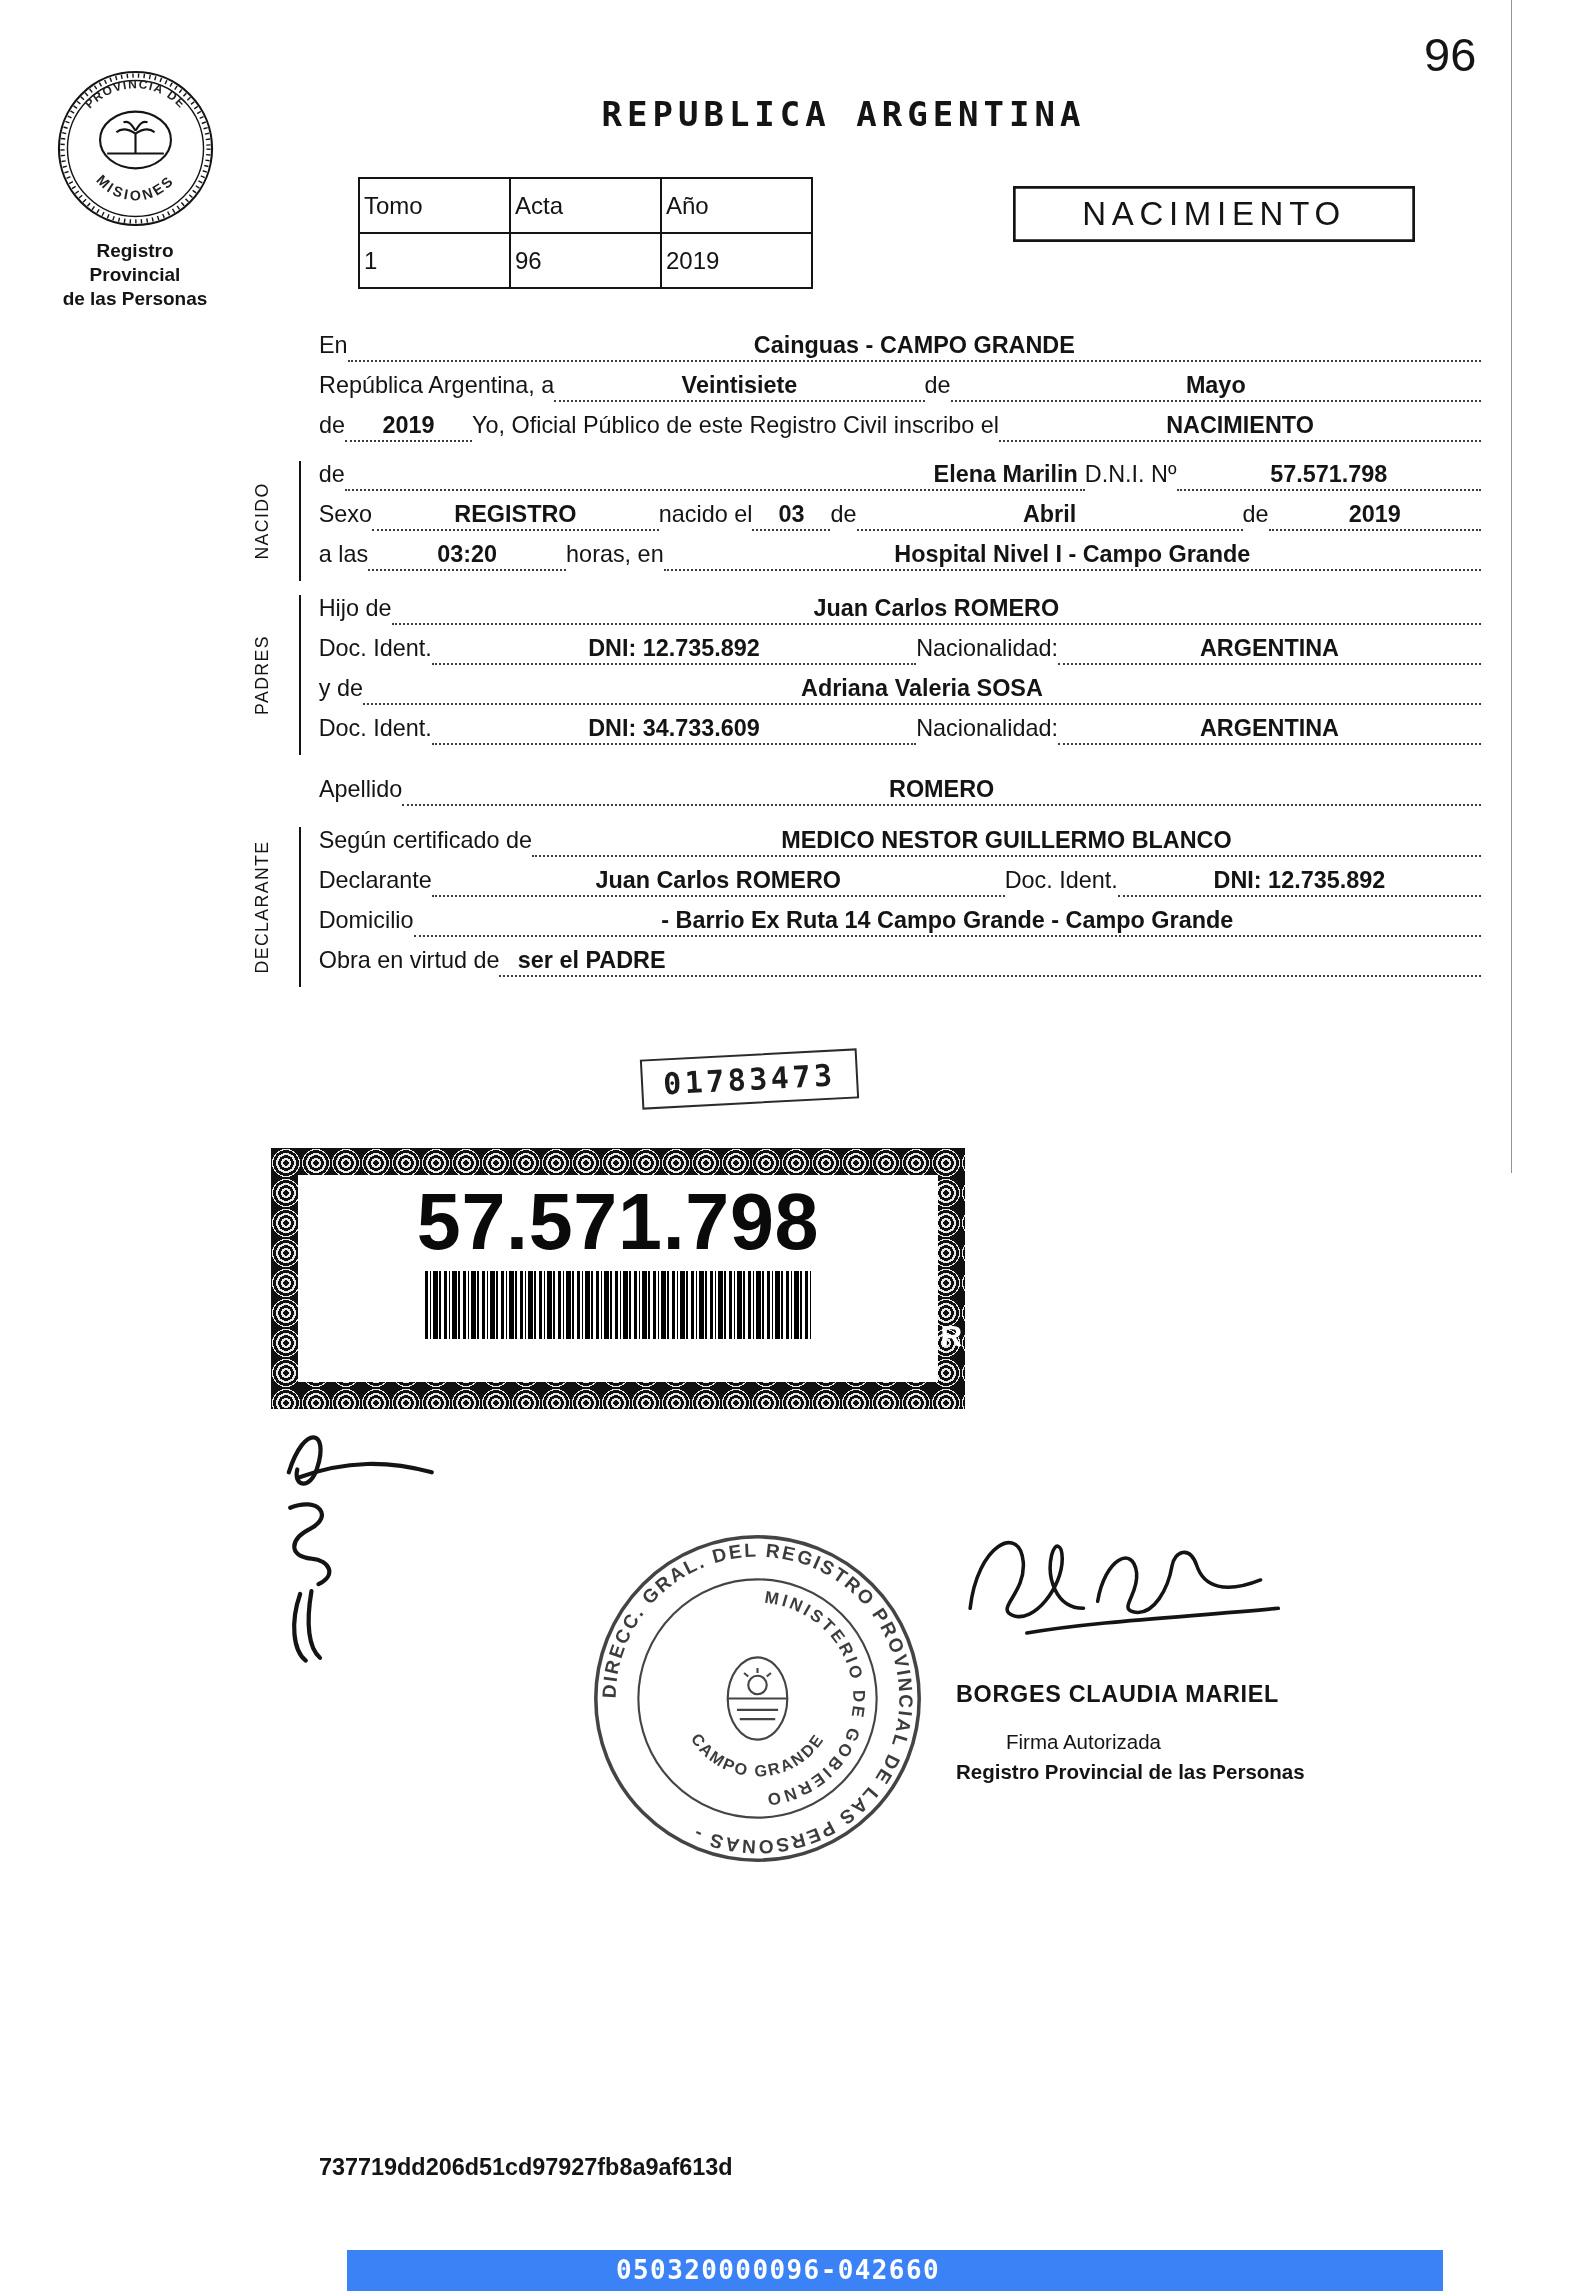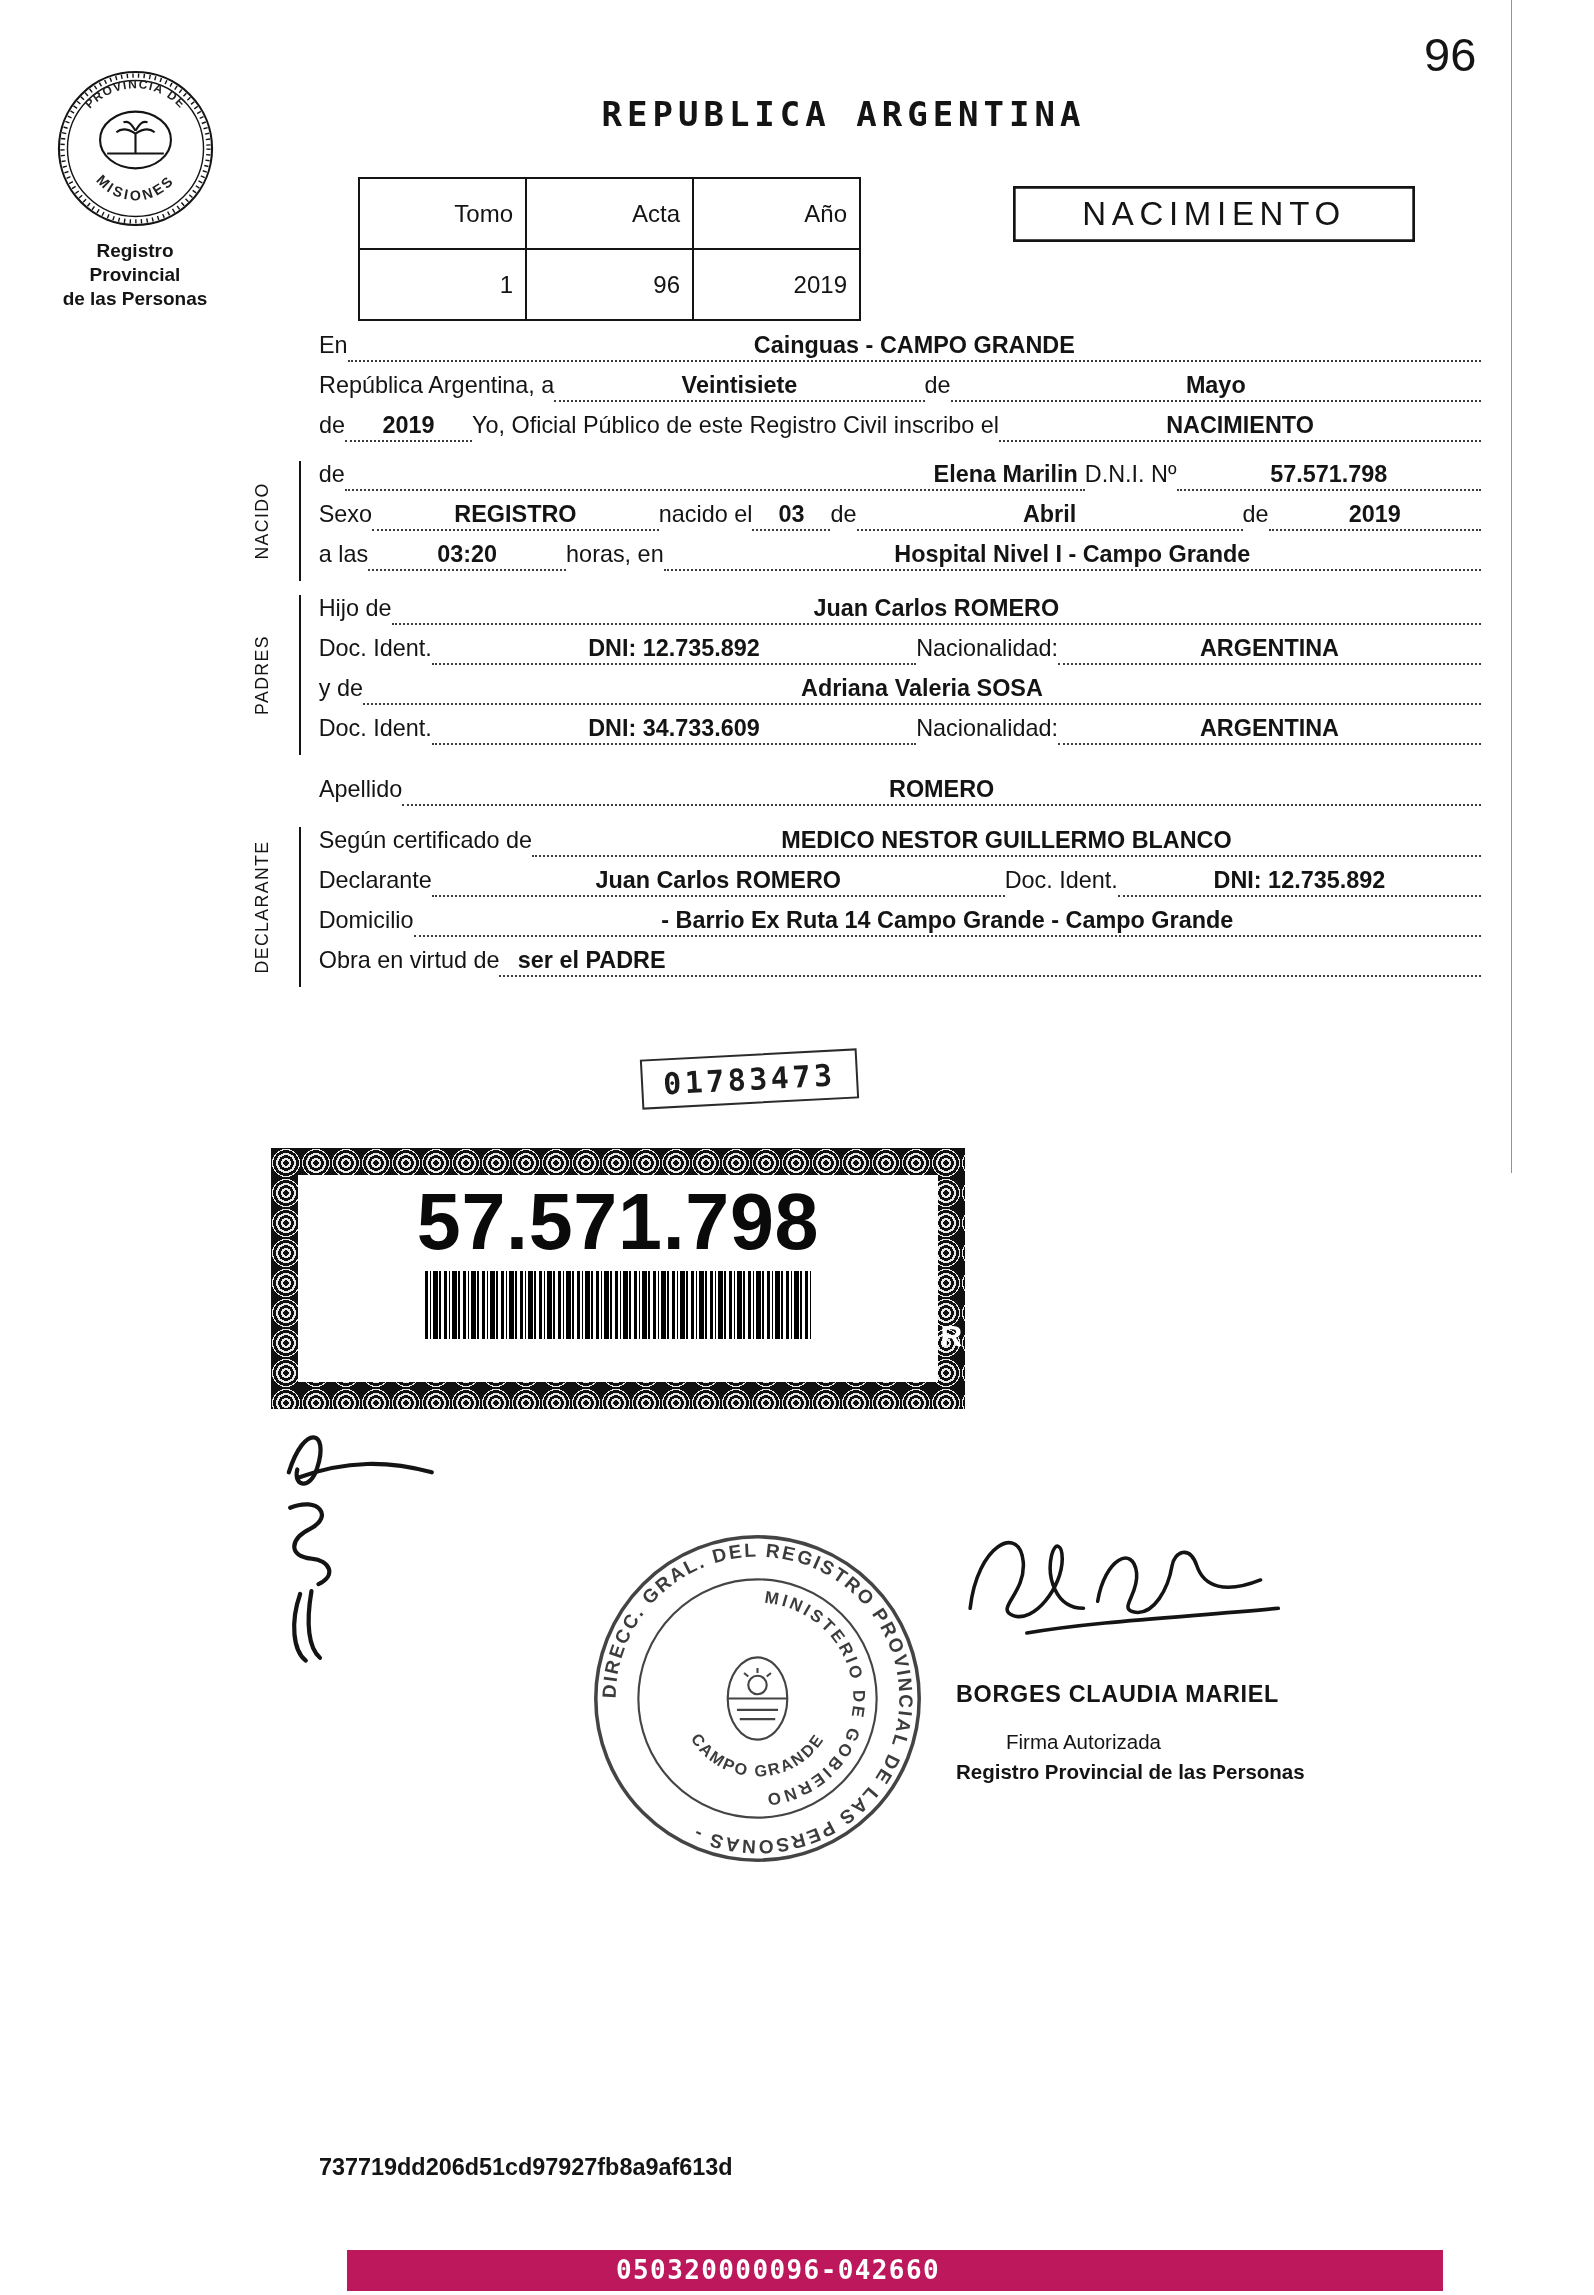--- a/index.html
+++ b/index.html
@@ -13,22 +13,22 @@
   .seal-block{position:absolute;left:50px;top:67px;width:170px;text-align:center;}
   .seal-caption{margin-top:7px;font-size:19px;font-weight:bold;line-height:1.25;}
 
   
   .doc-title{position:absolute;left:397px;top:94px;width:893px;text-align:center;
              font-family:"DejaVu Sans Mono","Liberation Mono",monospace;
              font-weight:bold;font-size:34px;letter-spacing:5px;}
 
   
   .acta-table{position:absolute;left:358px;top:177px;border-collapse:collapse;}
-  .acta-table td{border:2.1px solid #141414;width:141px;height:45px;text-align:right;
-                 font-size:24px;padding:12px;}
+  .acta-table td{border:2.1px solid #141414;width:141px;height:45px;text-align:left;
+                 font-size:24px;padding:4px;}
 
   
   .type-box{position:absolute;left:1013px;top:186px;width:398px;height:52px;
             border:2.8px solid #141414;box-shadow:0 0 0 0.7px #141414 inset;
             display:flex;align-items:center;justify-content:center;
             font-size:33px;letter-spacing:5.7px;}
 
   
   .form{position:absolute;left:319px;top:332px;width:1162px;font-size:23.4px;}
   .row{display:flex;align-items:baseline;height:40px;}
@@ -68,21 +68,21 @@
   .sig-left{position:absolute;left:269px;top:1417px;}
   .round-stamp{position:absolute;left:588px;top:1529px;opacity:.88;}
   .sig-right{position:absolute;left:956px;top:1502px;}
   .sig-block{position:absolute;left:956px;top:1681px;width:453px;}
   .sig-name{font-size:23.4px;font-weight:bold;letter-spacing:0.7px;}
   .sig-role{font-size:20.5px;margin-top:22px;margin-left:50px;}
   .sig-org{font-size:20.5px;font-weight:bold;margin-top:5.7px;}
 
   
   .footer-hash{position:absolute;left:319px;top:2154px;font-size:23.4px;font-weight:bold;}
-  .footer-bar{position:absolute;left:347px;top:2250px;width:1096px;height:41px;background:#be185d;}
+  .footer-bar{position:absolute;left:347px;top:2250px;width:1096px;height:41px;background:#3b82f6;}
   .footer-bar-text{position:absolute;left:269px;top:0;height:41px;line-height:41px;color:#fff;
     font-family:"DejaVu Sans Mono","Liberation Mono",monospace;font-size:26px;
     font-weight:bold;letter-spacing:1.4px;}
   .page-edge-line{position:absolute;left:1511px;top:0;width:1.4px;height:1173px;
     background:#3a3a3a;opacity:.55;}
 
   svg text{fill:#222;}
 </style>
 </head>
 <body>

